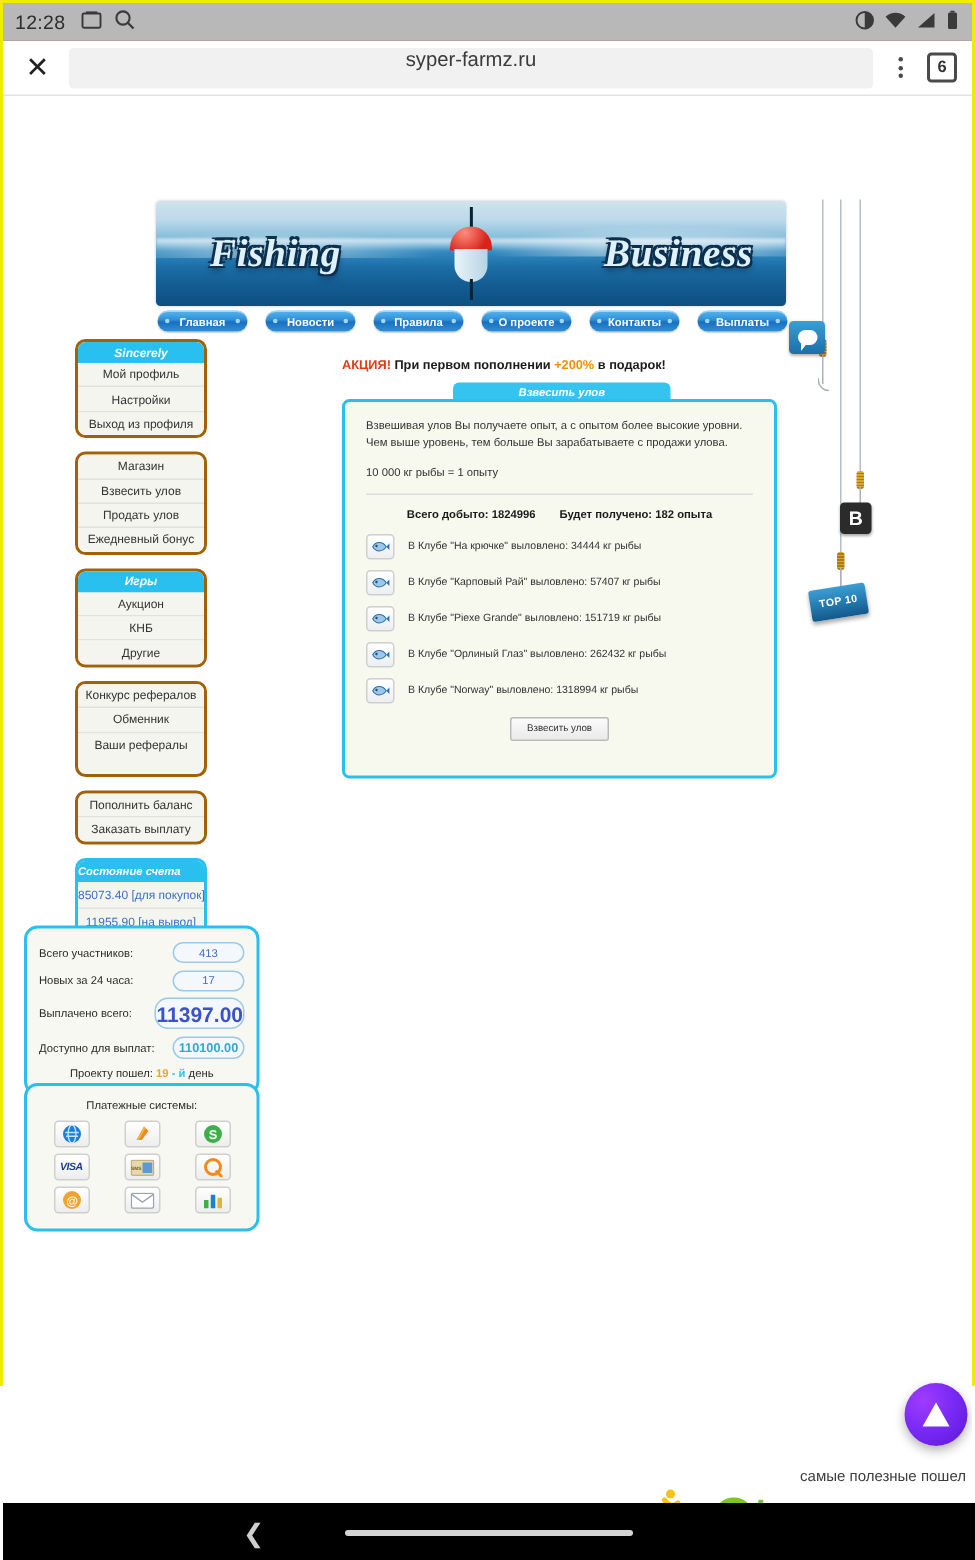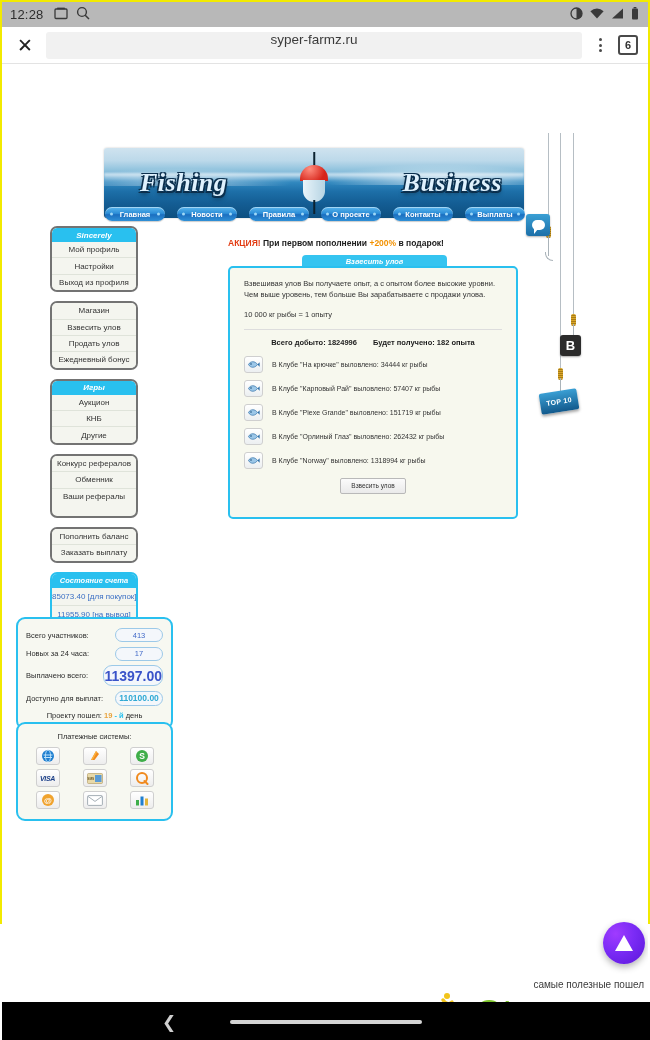--- a/index.html
+++ b/index.html
@@ -42,21 +42,21 @@
   .kebab span { width:3px; height:3px; background:#4a4a4a; border-radius:50%; display:block;}
   .tabcount { width:20px; height:20px; border:2px solid #4a4a4a; border-radius:3px;
               display:flex; align-items:center; justify-content:center;
               font-size:11px; color:#333; font-weight:600; margin-left:4px;}
 
   
   .page { position:relative; width:646px; height:915px; background:#fff; overflow:hidden; }
 
   
   .banner {
-    position:absolute; left:102px; top:84px; width:420px; height:70px;
+    position:absolute; left:102px; top:70px; width:420px; height:70px;
     border-radius:3px; overflow:hidden;
     background:
       linear-gradient(to bottom,
         #cfe3ef 0%, #bcd9ea 18%, #8fc2dd 32%, #4e9ccb 42%,
         #2f86bd 50%, #1d6fa8 62%, #145e95 78%, #0d4f80 100%);
     box-shadow:0 0 2px rgba(0,0,0,.25);
   }
   .banner .wave {
     position:absolute; left:0; right:0; top:36%; height:8px;
     background:linear-gradient(to bottom, rgba(255,255,255,.75), rgba(255,255,255,0));
@@ -107,40 +107,40 @@
   .navbtn::before, .navbtn::after {
     content:""; position:absolute; top:50%; width:3px; height:3px;
     background:#9fd8f7; border-radius:50%; transform:translateY(-50%);
   }
   .navbtn::before { left:5px; }
   .navbtn::after { right:5px; }
 
   
   .sidebar { position:absolute; left:48px; top:162px; width:88px; }
   .menu-box {
-    border:2px solid #737373; border-radius:7px; overflow:hidden;
+    border:2px solid #a16207; border-radius:7px; overflow:hidden;
     background:#f4f5ef; margin-bottom:9px;
   }
   .menu-head {
     background:#29c0ef; color:#fff; font-style:italic; font-size:8px;
     text-align:center; padding:2.5px 0; font-weight:bold;
     border-radius:5px 5px 0 0;
   }
   .menu-item {
     font-size:8px; color:#333; text-align:center; padding:3.2px 1px;
     border-bottom:1px solid #dfe3da; background:#f4f5ef; white-space:nowrap;
   }
   .menu-item:last-child { border-bottom:none; }
   .menu-box.pad-bottom { padding-bottom:12px; }
 
   
   .state-box { border:2px solid #29c0ef; border-radius:7px; background:#f4f5ef;
                overflow:hidden; margin-bottom:9px; }
   .state-head { background:#29c0ef; color:#fff; font-style:italic; font-size:7.5px;
-                text-align:center; padding:2.5px 0; font-weight:bold; }
+                padding:2.5px 0; font-weight:bold; }
   .state-val { font-size:8px; color:#3b6fc4; text-align:center; padding:4px 0;
                border-bottom:1px solid #dfe3da; white-space:nowrap;
                overflow:hidden; }
   .state-val:last-child { border-bottom:none; }
 
   
   .stats {
     position:absolute; left:14px; top:553px; width:157px;
     border:2px solid #29c0ef; border-radius:9px; background:#f7f8f1;
     padding:9px 8px 8px 8px;

